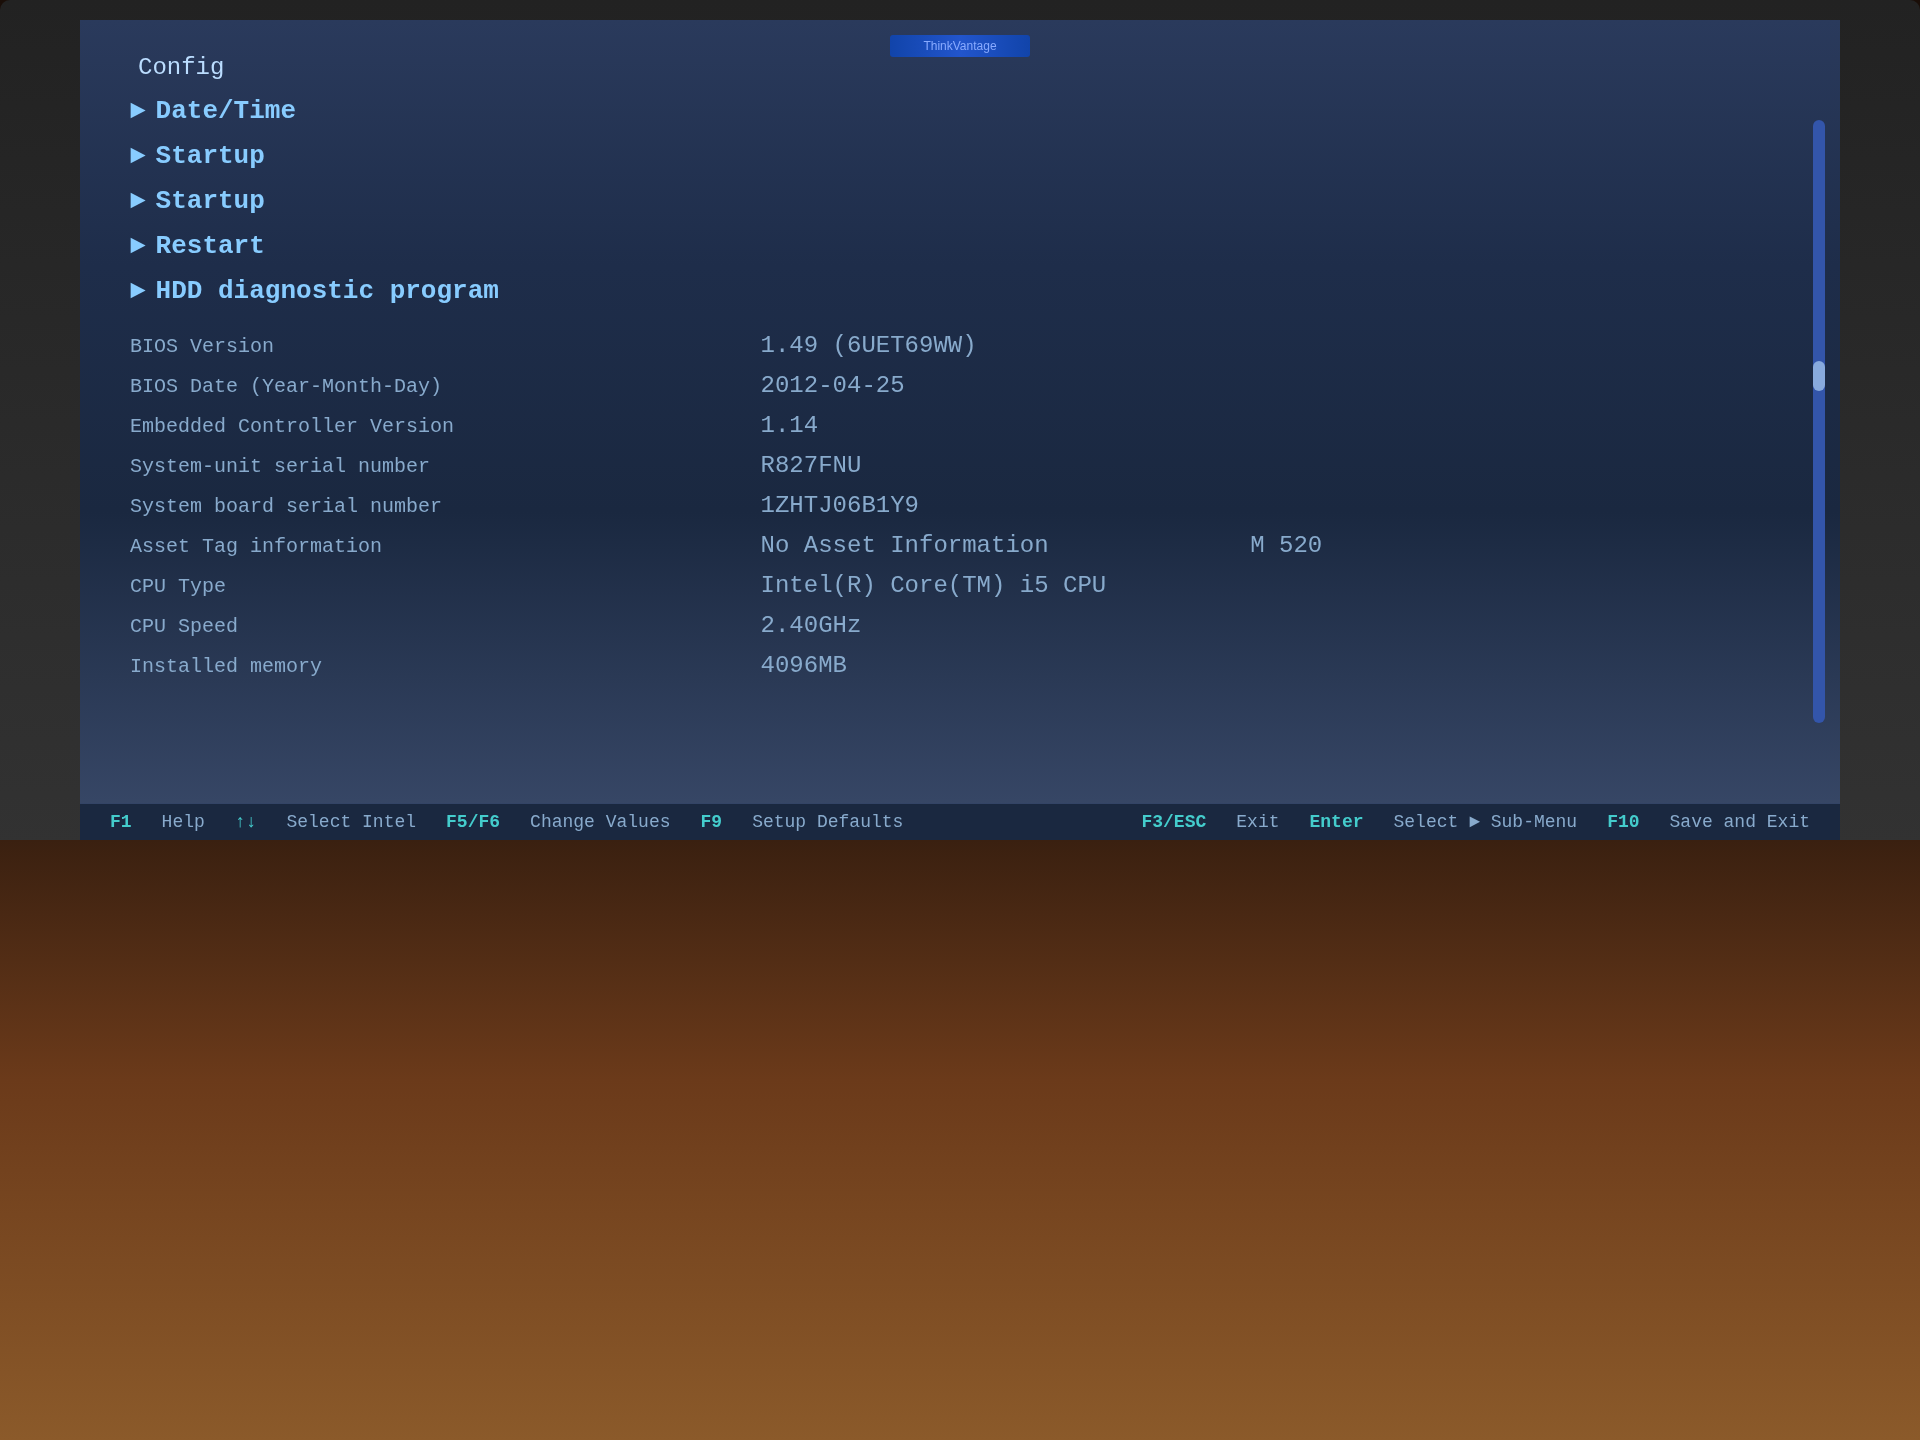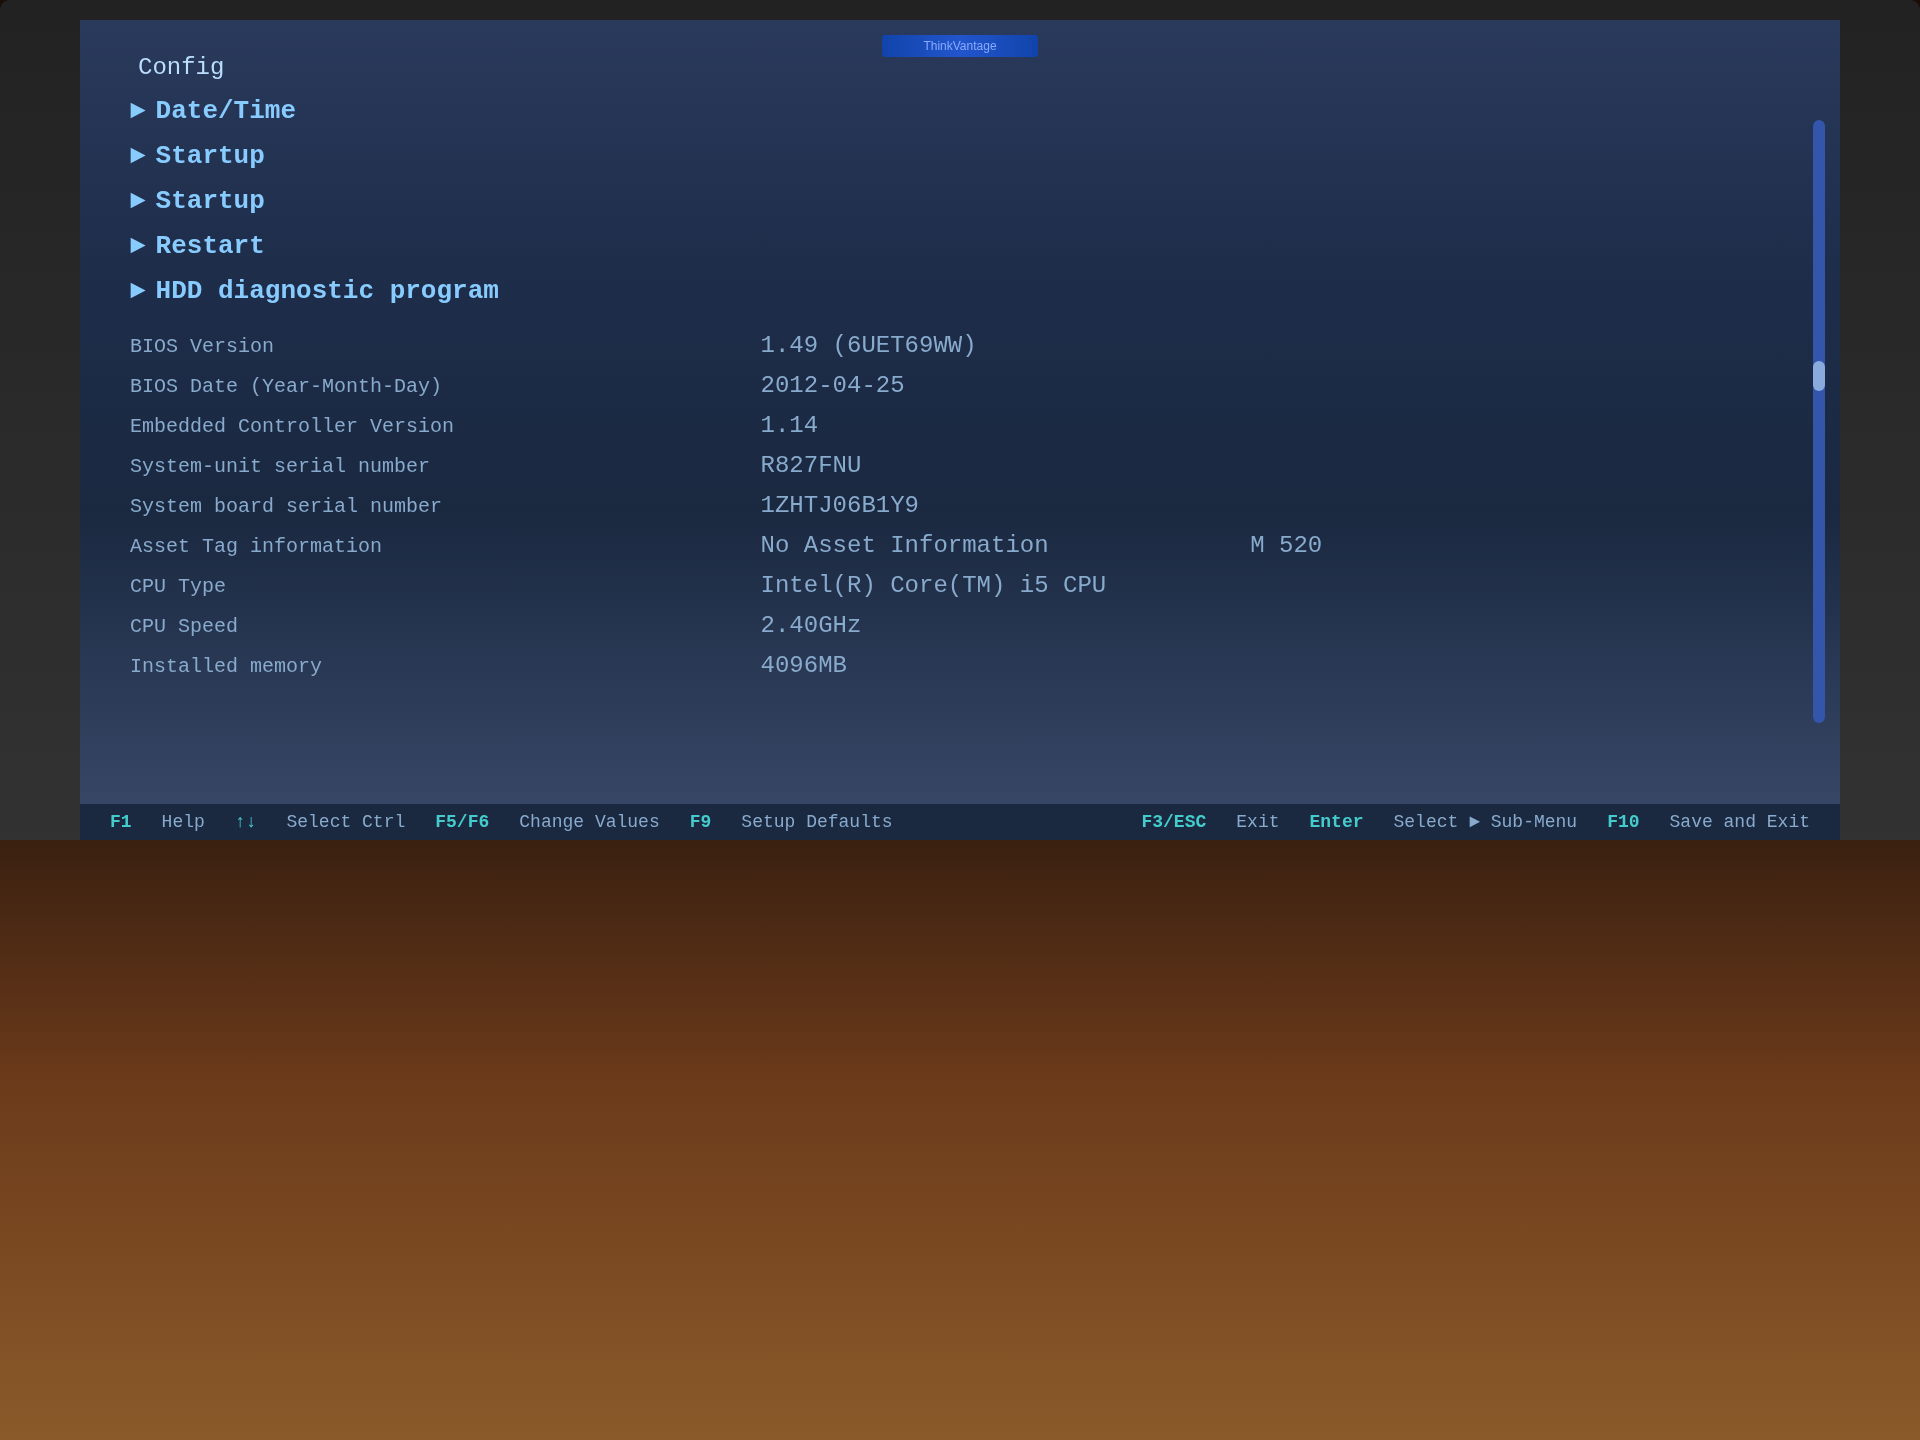--- a/index.html
+++ b/index.html
@@ -191,21 +191,21 @@
       color: #888;
       font-family: Arial, sans-serif;
       font-size: 16px;
     }
 
     .thinkpad-button {
       position: absolute;
       top: 35px;
       left: 50%;
       transform: translateX(-50%);
-      width: 156px;
+      width: 140px;
       height: 22px;
       background: linear-gradient(90deg, #1144aa, #2255cc, #1144aa);
       border-radius: 3px;
       display: flex;
       align-items: center;
       justify-content: center;
       color: #88aaff;
       font-size: 12px;
       font-family: Arial;
     }
@@ -335,21 +335,21 @@
       <div class="right-scrollbar">
         <div class="scrollbar-thumb"></div>
       </div>
     </div>
 
     <div class="bios-statusbar">
       <div class="status-group">
         <span class="key-label">F1</span>
         <span class="key-desc">Help</span>
         <span class="key-label">↑↓</span>
-        <span class="key-desc">Select Ctrl</span>
+        <span class="key-desc">Select Intel</span>
         <span class="key-label">F5/F6</span>
         <span class="key-desc">Change Values</span>
         <span class="key-label">F9</span>
         <span class="key-desc">Setup Defaults</span>
       </div>
       <div class="status-group">
         <span class="key-label">F3/ESC</span>
         <span class="key-desc">Exit</span>
         <span class="key-label">Enter</span>
         <span class="key-desc">Select ► Sub-Menu</span>

